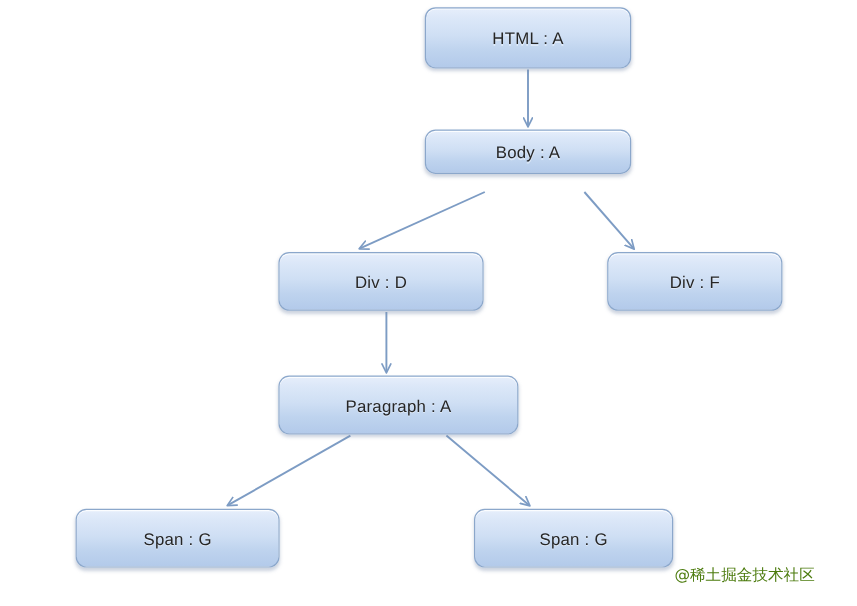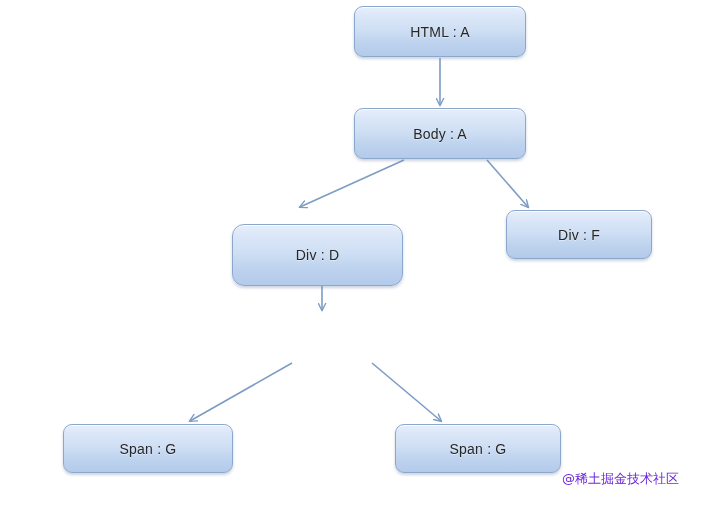--- a/index.html
+++ b/index.html
@@ -54,33 +54,33 @@
     font-size: 14px;
     font-weight: 400;
     letter-spacing: 0.2px;
     white-space: nowrap;
     line-height: 1;
     text-shadow: 0 1px 0 rgba(255,255,255,0.45);
   }
 
   
   #node-html      { left: 354px; top: 6px;   width: 172px; height: 51px; }
-  #node-body      { left: 354px; top: 108px; width: 172px; height: 51px; }
-  #node-div-d     { left: 232px; top: 224px; width: 171px; height: 62px; border-radius: 12px; }
+  #node-body      { left: 354px; top: 108px; width: 172px; height: 37px; }
+  #node-div-d     { left: 232px; top: 210px; width: 171px; height: 49px; }
   #node-div-f     { left: 506px; top: 210px; width: 146px; height: 49px; }
   #node-paragraph { left: 232px; top: 313px; width: 200px; height: 49px; }
   #node-span-left { left: 63px;  top: 424px; width: 170px; height: 49px; }
   #node-span-right{ left: 395px; top: 424px; width: 166px; height: 49px; }
 
   #watermark {
     position: absolute;
     left: 562px;
     top: 470px;
     font-size: 13px;
-    color: #6d28d9;
+    color: #4d7c0f;
     white-space: nowrap;
     font-family: "DejaVu Sans", "Liberation Sans", sans-serif;
   }
 </style>
 </head>
 <body>
 
 <div id="diagram-canvas">
 
   <svg id="edge-layer" viewBox="0 0 714 505" width="714" height="505">
@@ -112,20 +112,23 @@
   </div>
 
   <div class="node" id="node-div-d">
     <span class="node-label">Div : D</span>
   </div>
 
   <div class="node" id="node-div-f">
     <span class="node-label">Div : F</span>
   </div>
 
+  <div class="node" id="node-paragraph">
+    <span class="node-label">Paragraph : A</span>
+  </div>
 
   <div class="node" id="node-span-left">
     <span class="node-label">Span : G</span>
   </div>
 
   <div class="node" id="node-span-right">
     <span class="node-label">Span : G</span>
   </div>
 
   <div id="watermark">@稀土掘金技术社区</div>

